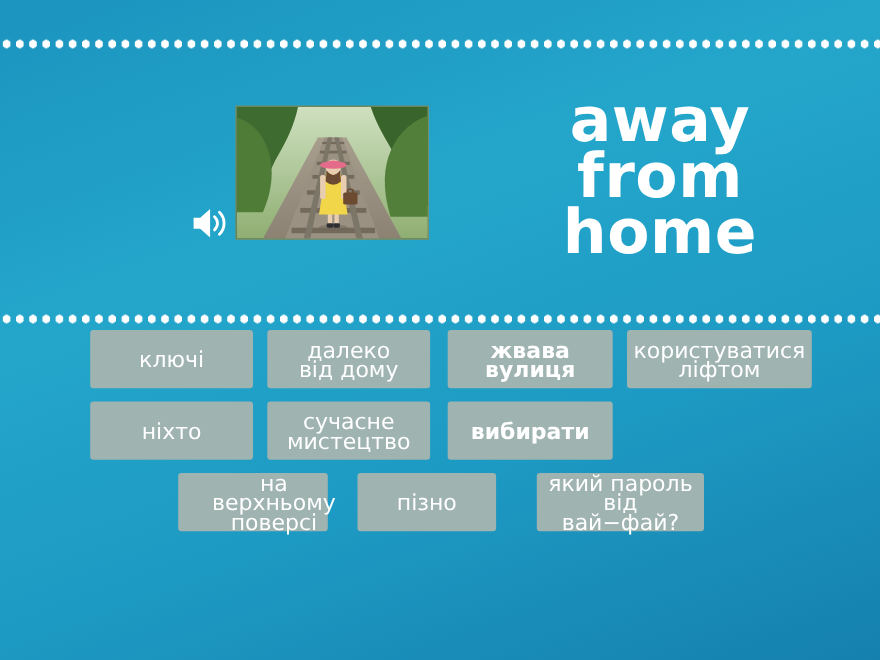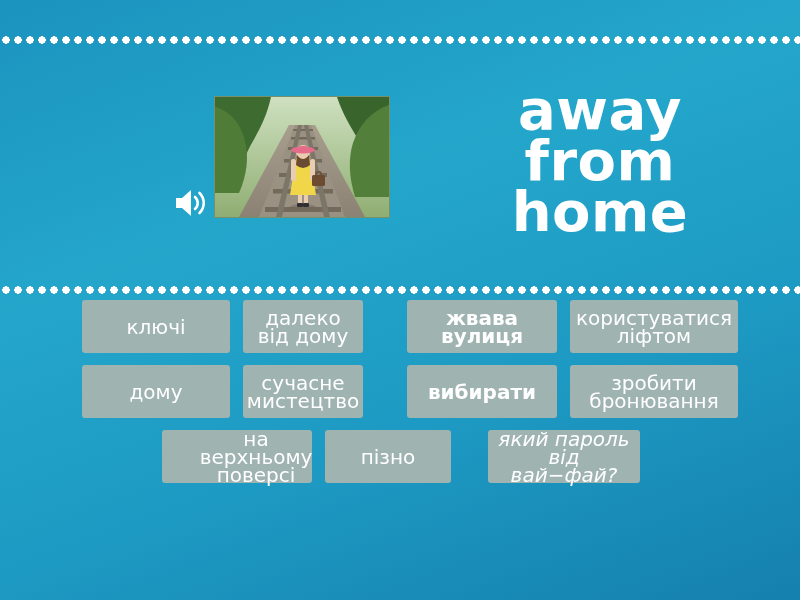--- a/index.html
+++ b/index.html
@@ -103,28 +103,28 @@
     text-align: center;
     font-size: 20px;
     line-height: 18px;
     padding: 0 6px;
     box-sizing: border-box;
     cursor: pointer;
     white-space: pre-line;
   }
   
   .c1 { left: 82px;  width: 148px; }
-  .c2 { left: 243px; width: 120px; }
+  .c2 { left: 243px; width: 148px; }
   .c3 { left: 407px; width: 150px; font-weight: bold; }
   .c4 { left: 570px; width: 168px; }
 
   
-  .l1 { left: 162px; width: 150px; padding-left: 44px; }
+  .l1 { left: 162px; width: 136px; padding-left: 44px; }
   .l2 { left: 325px; width: 126px; }
-  .l3 { left: 488px; width: 152px; font-style: italic; }
+  .l3 { left: 488px; width: 152px; }
 </style>
 </head>
 <body>
 
 <div id="stage">
 
   <div class="dotline top"></div>
   <div class="dotline mid"></div>
 
   <div id="prompt-area">
@@ -204,26 +204,24 @@
       <div class="ans c1">ключі</div>
       <div class="ans c2">далеко
 від дому</div>
       <div class="ans c3">жвава вулиця</div>
       <div class="ans c4">користуватися
 ліфтом</div>
     </div>
 
 
     <div class="ans-row">
-      <div class="ans c1">дому</div>
+      <div class="ans c1">ніхто</div>
       <div class="ans c2">сучасне
 мистецтво</div>
       <div class="ans c3">вибирати</div>
-      <div class="ans c4">зробити
-бронювання</div>
     </div>
 
     <div class="ans-row">
       <div class="ans l1">на верхньому
 поверсі</div>
       <div class="ans l2">пізно</div>
       <div class="ans l3">який пароль
 від вай−фай?</div>
     </div>
 

